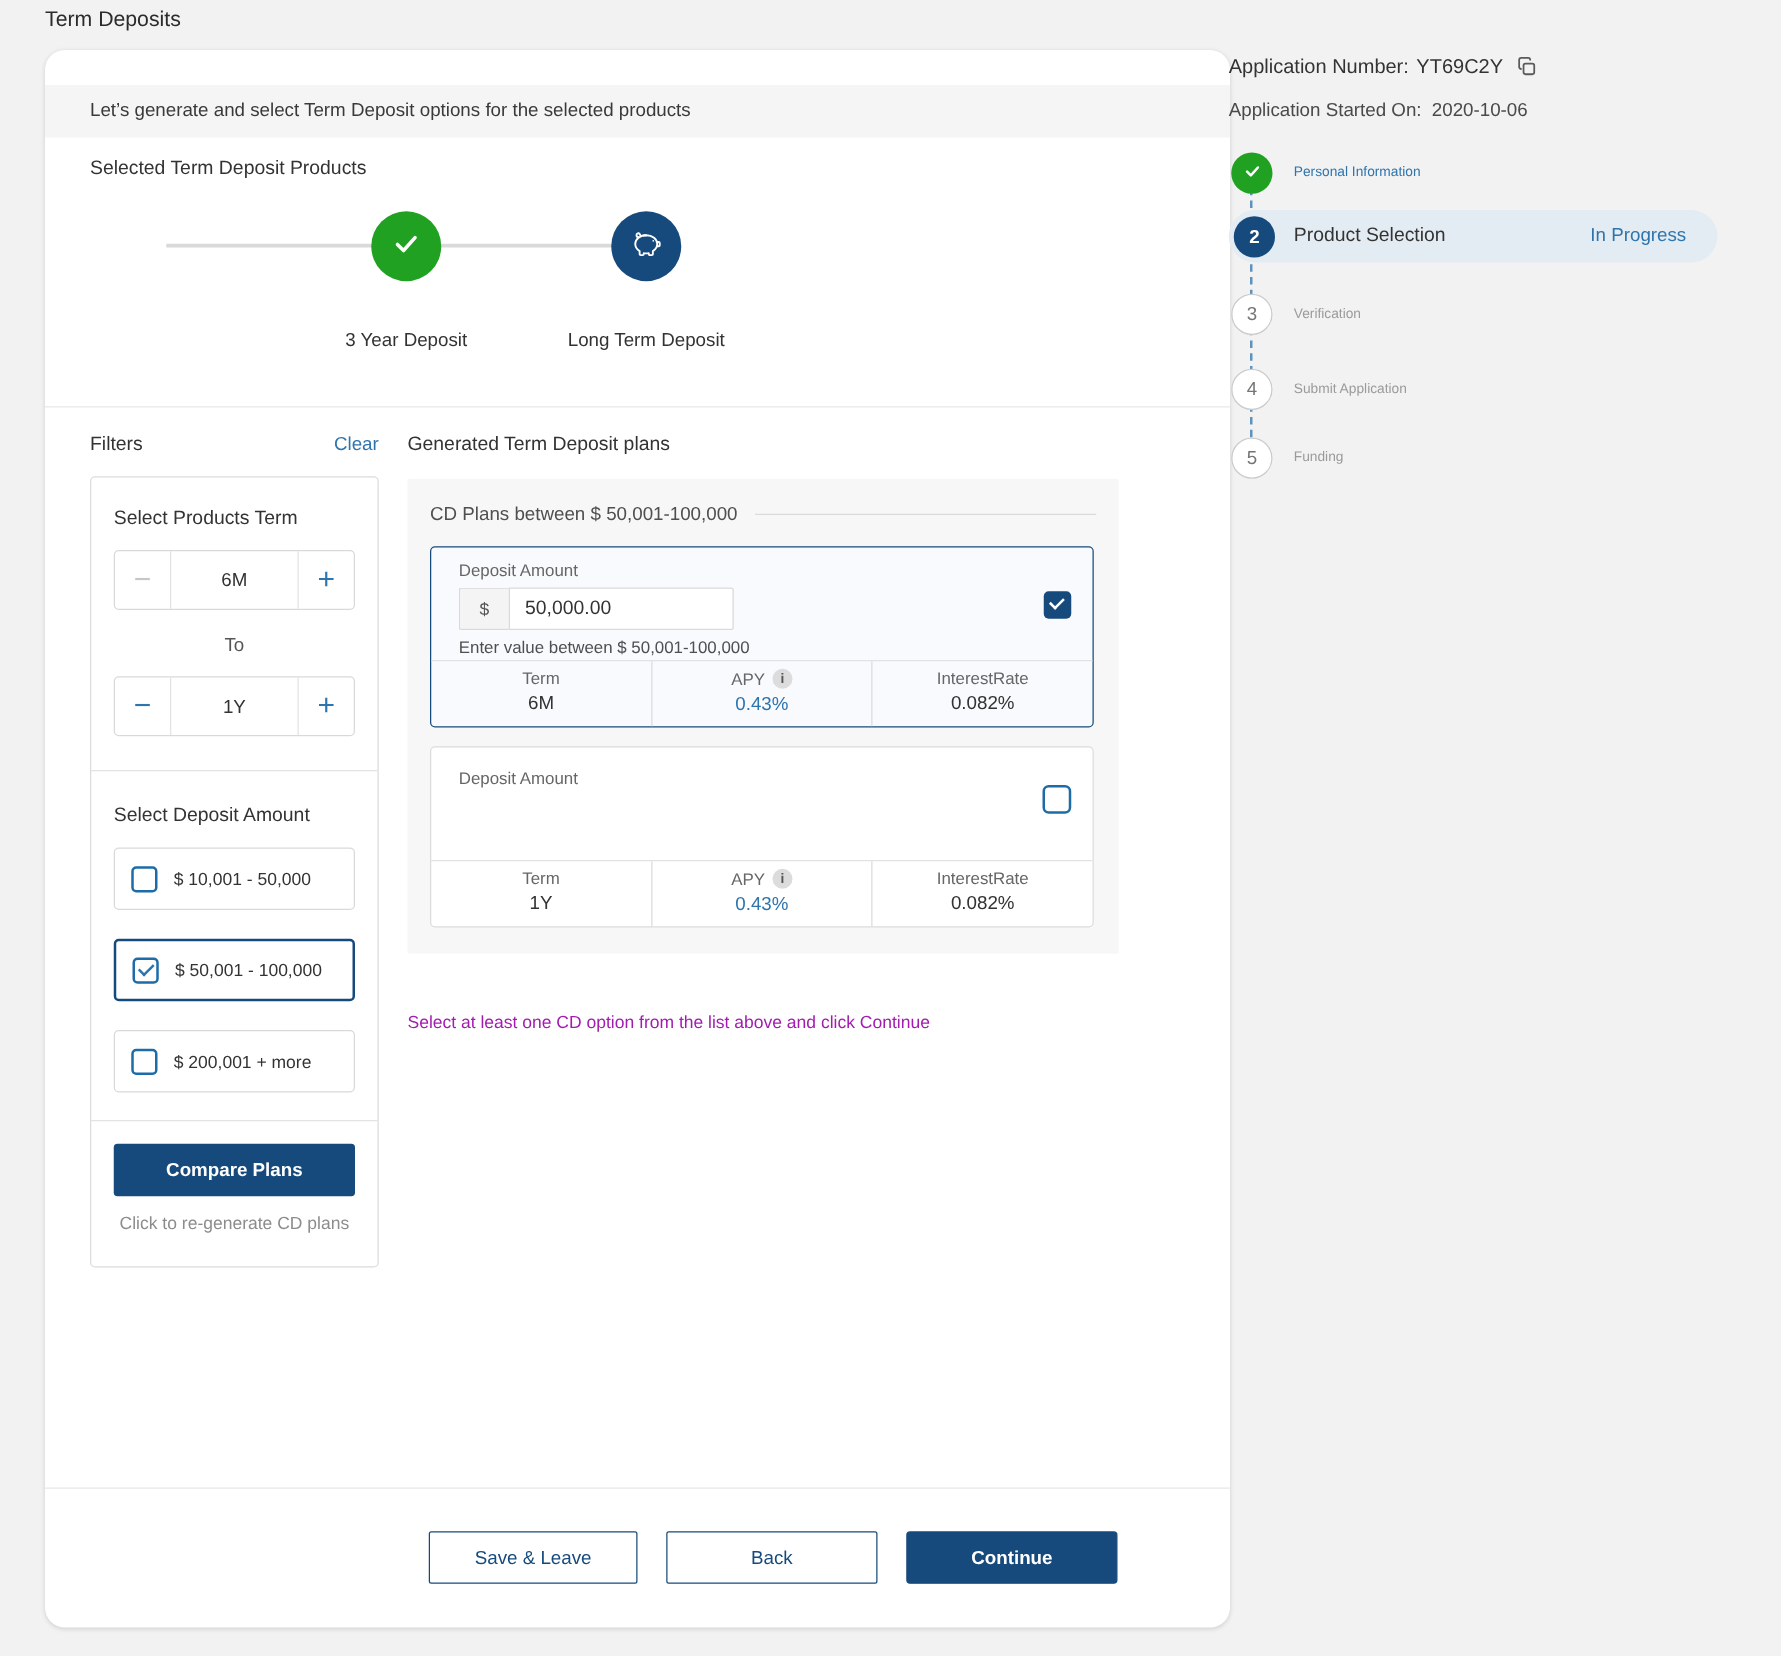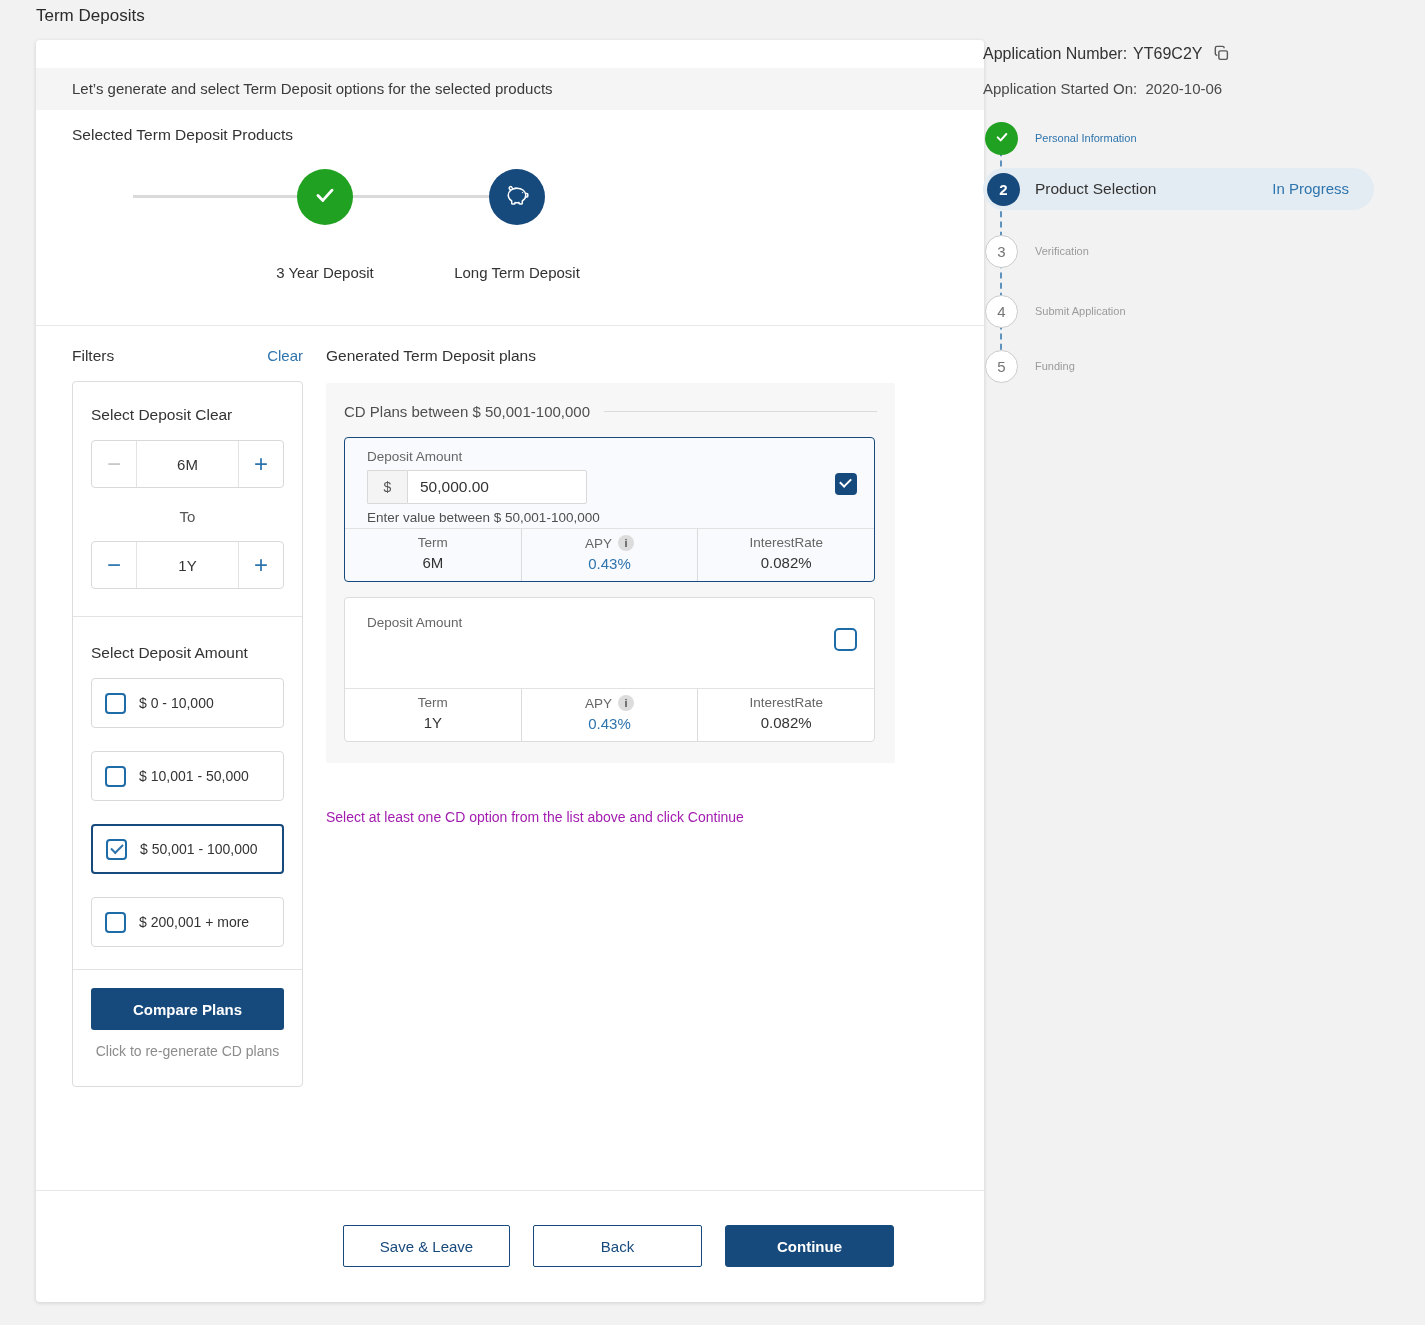--- a/index.html
+++ b/index.html
@@ -8,21 +8,21 @@
     font-family:"Liberation Sans", sans-serif;color:#333;overflow:hidden;
     -webkit-font-smoothing:antialiased;
   }
   .abs{position:absolute;}
 
   
   .page-title{left:36px;top:6px;font-size:17px;font-weight:500;color:#2B2B2B;}
 
   
   .card{
-    left:36px;top:40px;width:948px;height:1262px;background:#fff;border-radius:4px;
+    left:36px;top:40px;width:948px;height:1262px;background:#fff;border-radius:16px;
     box-shadow:0 1px 4px rgba(0,0,0,.14);
   }
   .banner{
     left:0;right:0;top:28px;height:42px;background:#F5F5F5;
     line-height:42px;padding-left:36px;font-size:15px;color:#3a3a3a;
   }
   .products-heading{left:36px;top:86px;font-size:15.5px;color:#333;}
 
   .stepper-connector{left:97px;top:155px;width:384px;height:3px;background:#DADADA;}
   .product-step{top:129px;width:150px;text-align:center;}
@@ -213,41 +213,37 @@
 
   <div class="abs filters-row">
     <span class="filters-title">Filters</span>
     <span class="clear-link">Clear</span>
   </div>
 
   <div class="abs plans-heading">Generated Term Deposit plans</div>
 
   <div class="abs filter-panel">
     <div class="fp-section">
-      <div class="fp-heading">Select Deposit Clear</div>
+      <div class="fp-heading">Select Products Term</div>
       <div class="num-stepper">
         <button class="stepper-btn disabled">−</button>
         <div class="stepper-value">6M</div>
         <button class="stepper-btn">+</button>
       </div>
       <div class="to-label">To</div>
       <div class="num-stepper">
         <button class="stepper-btn">−</button>
         <div class="stepper-value">1Y</div>
         <button class="stepper-btn">+</button>
       </div>
     </div>
 
     <div class="fp-section amounts">
       <div class="fp-heading">Select Deposit Amount</div>
 
-      <div class="amount-option">
-        <span class="cb"></span>
-        <span class="opt-label">$ 0 - 10,000</span>
-      </div>
       <div class="amount-option">
         <span class="cb"></span>
         <span class="opt-label">$ 10,001 - 50,000</span>
       </div>
       <div class="amount-option checked">
         <span class="cb checked"></span>
         <span class="opt-label">$ 50,001 - 100,000</span>
       </div>
       <div class="amount-option">
         <span class="cb"></span>

